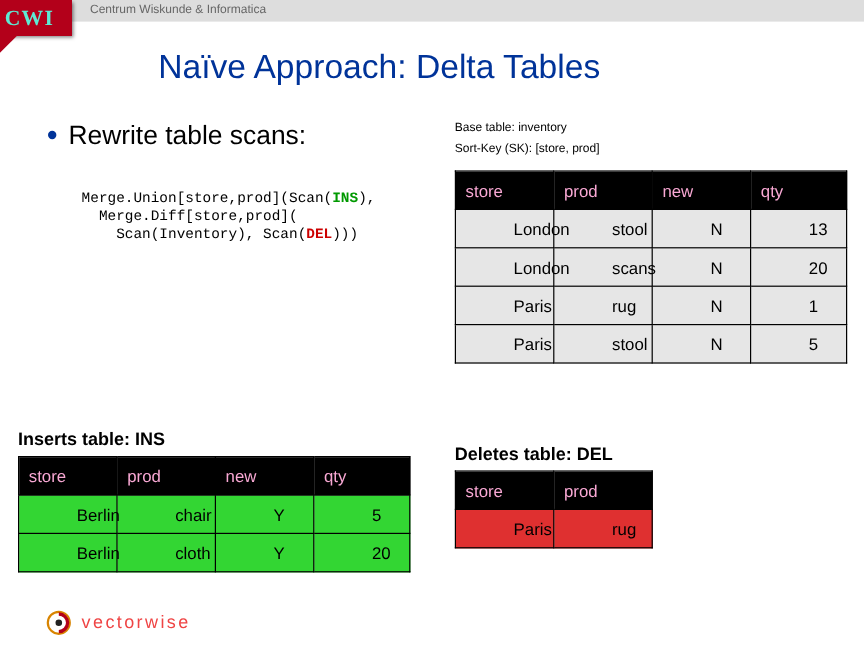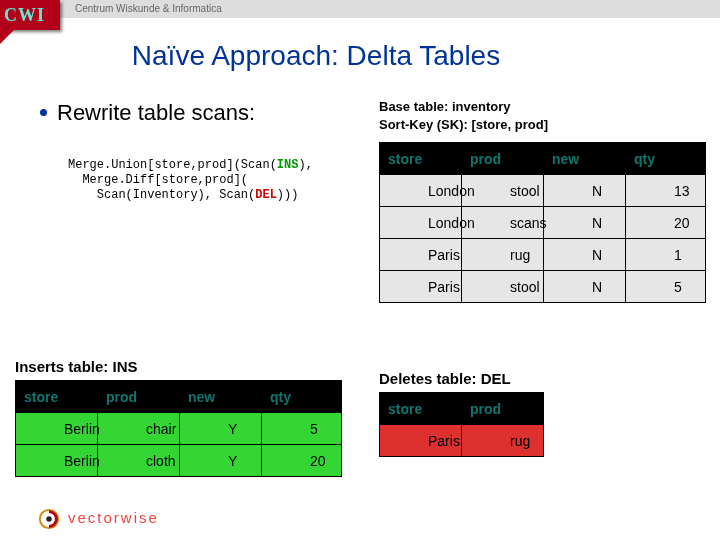--- a/index.html
+++ b/index.html
@@ -84,22 +84,22 @@
     font-size: 12px;
     line-height: 15px;
     white-space: pre;
   }
   .code .g { color: #009900; font-weight: bold; }
   .code .r { color: #cc0000; font-weight: bold; }
   
   .cap-base {
     position: absolute;
     left: 379px; top: 98px;
-    font-size: 13px;
-    font-weight: bold;
+    font-size: 10px;
+    font-weight: normal;
     line-height: 18px;
   }
   
   .cap-ins {
     position: absolute;
     left: 15px; top: 358px;
     font-size: 15px;
     font-weight: bold;
   }
   
@@ -117,22 +117,22 @@
     table-layout: fixed;
   }
   table.data th, table.data td {
     border: 1px solid #000;
     padding: 6px 8px;
     text-align: left;
     height: 19px;
   }
   table.data th {
     background: #000;
-    color: #0f766e;
-    font-weight: bold;
+    color: #f9a8d4;
+    font-weight: normal;
   }
   table.data td {
     background: #e6e6e6;
     padding-left: 48px;
   }
   table.ins td {
     background: #33d633;
   }
   
   #tbl-base { left: 379px; top: 142px; width: 326px; }

